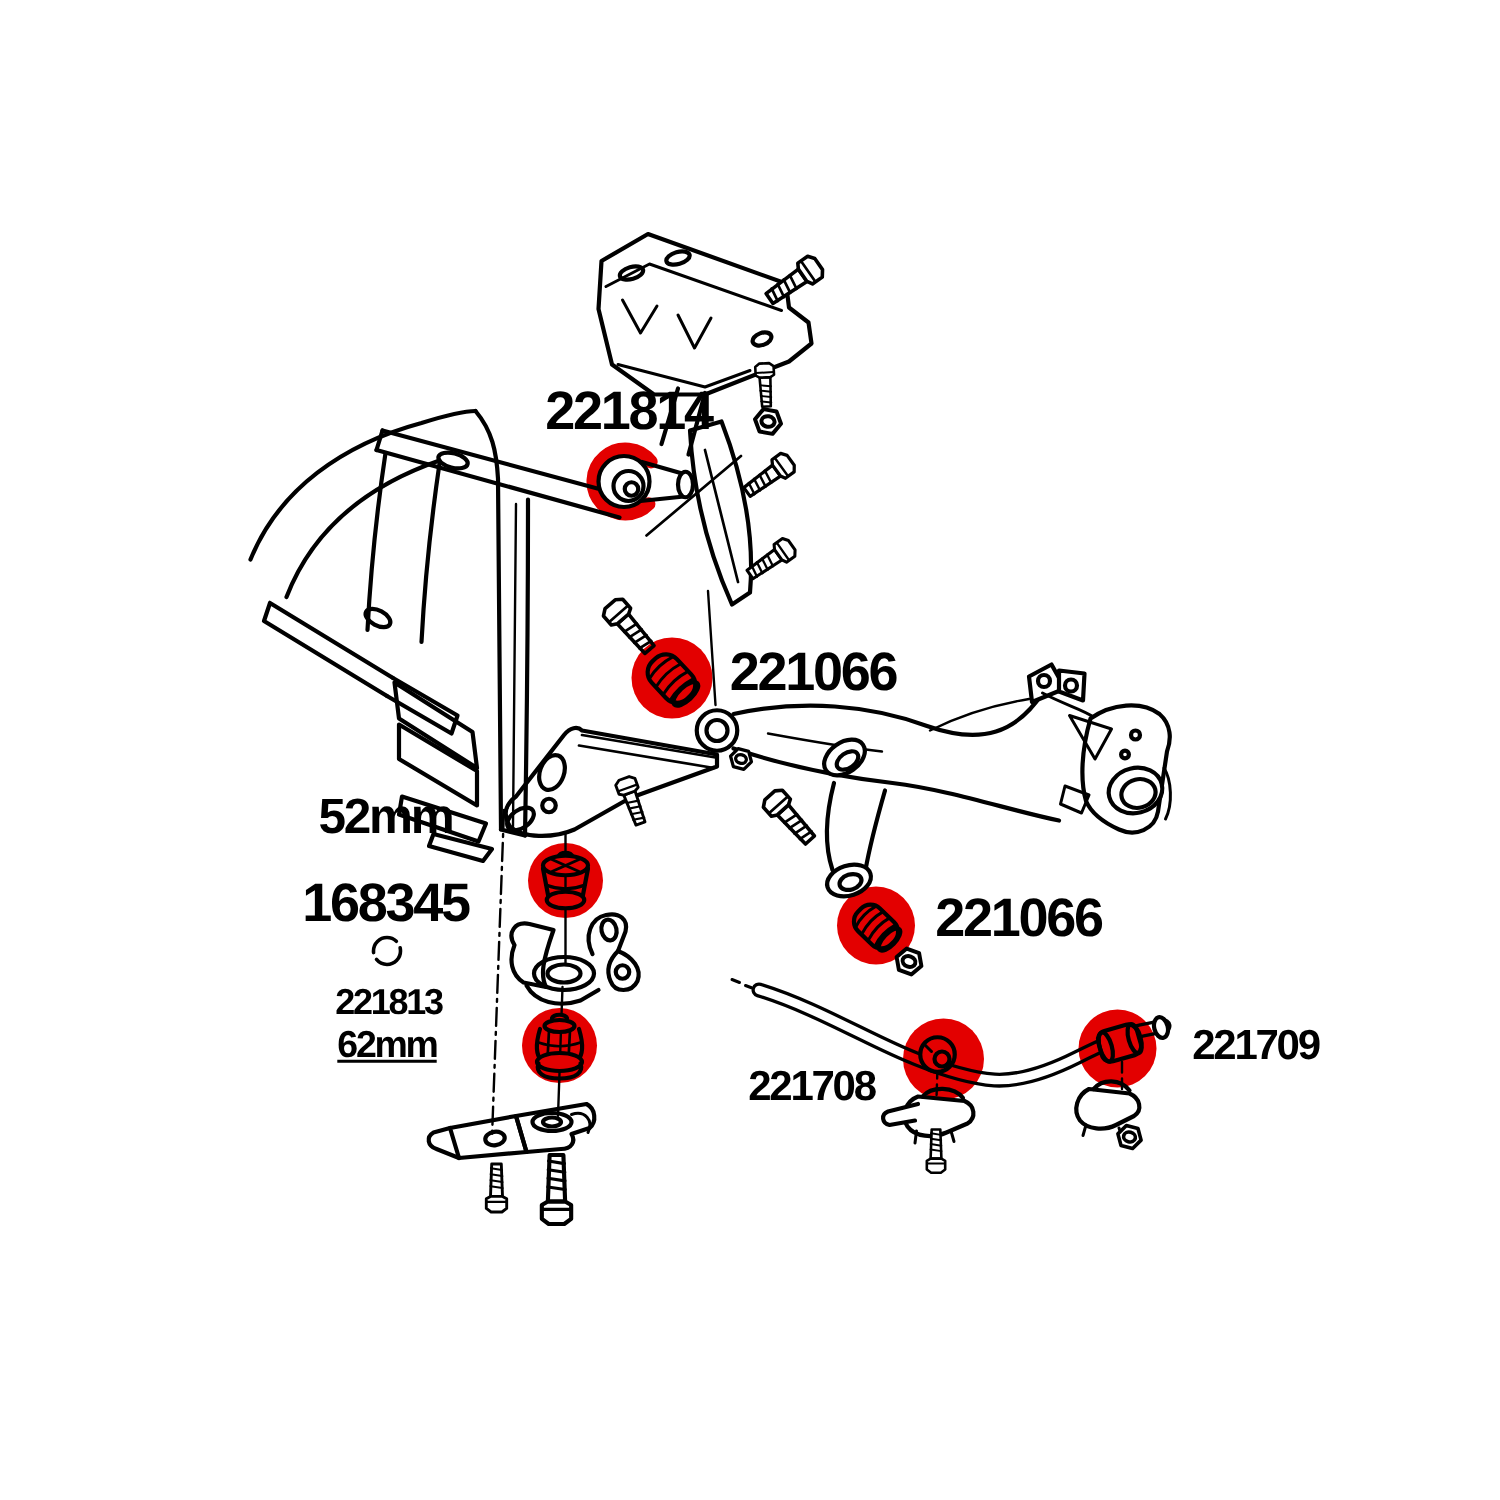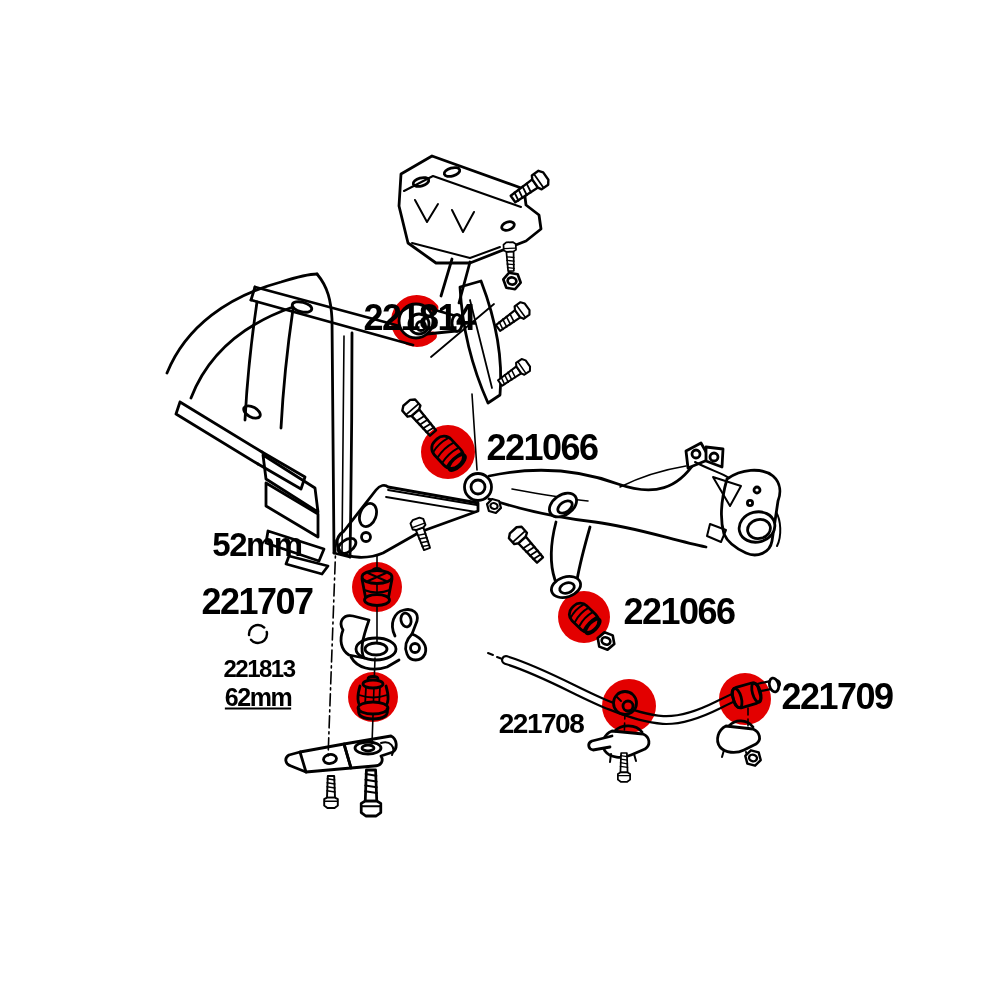--- a/index.html
+++ b/index.html
@@ -236,23 +236,23 @@
         <circle cx="448" cy="452" r="27" fill="#e30000"></circle>
         <circle cx="377" cy="587" r="25" fill="#e30000"></circle>
         <circle cx="373" cy="697" r="25" fill="#e30000"></circle>
         <circle cx="584" cy="617" r="26" fill="#e30000"></circle>
         <circle cx="629" cy="706" r="27" fill="#e30000"></circle>
         <circle cx="745" cy="699" r="26" fill="#e30000"></circle>
       </g>
 </svg>
 
 <div id="label-layer">
-      <div class="part-label" style="left: 419px; top: 274px; font-size: 36px; margin-top: 44px;">221814</div>
+      <div class="part-label" style="left: 419px; top: 274px; font-size: 36px;">221814</div>
       <div class="part-label" style="left: 542px; top: 448px; font-size: 36px;">221066</div>
       <div class="part-label" style="left: 679px; top: 612px; font-size: 36px;">221066</div>
       <div class="part-label" style="left: 257px; top: 544px; font-size: 33px;">52mm</div>
-      <div class="part-label" style="left: 257px; top: 602px; font-size: 36px;">221707</div>
+      <div class="part-label" style="left: 257px; top: 602px; font-size: 36px;">168345</div>
       <div class="part-label" style="left: 259px; top: 669px; font-size: 24px;">221813</div>
       <div class="part-label" style="left: 258px; top: 697px; font-size: 25px; text-decoration: underline;">62mm</div>
       <div class="part-label" style="left: 541px; top: 724px; font-size: 28px;">221708</div>
-      <div class="part-label" style="left: 837px; top: 697px; font-size: 36px;">221709</div>
+      <div class="part-label" style="left: 837px; top: 697px; font-size: 28px;">221709</div>
     </div>
 </div>
 
 </body></html>

